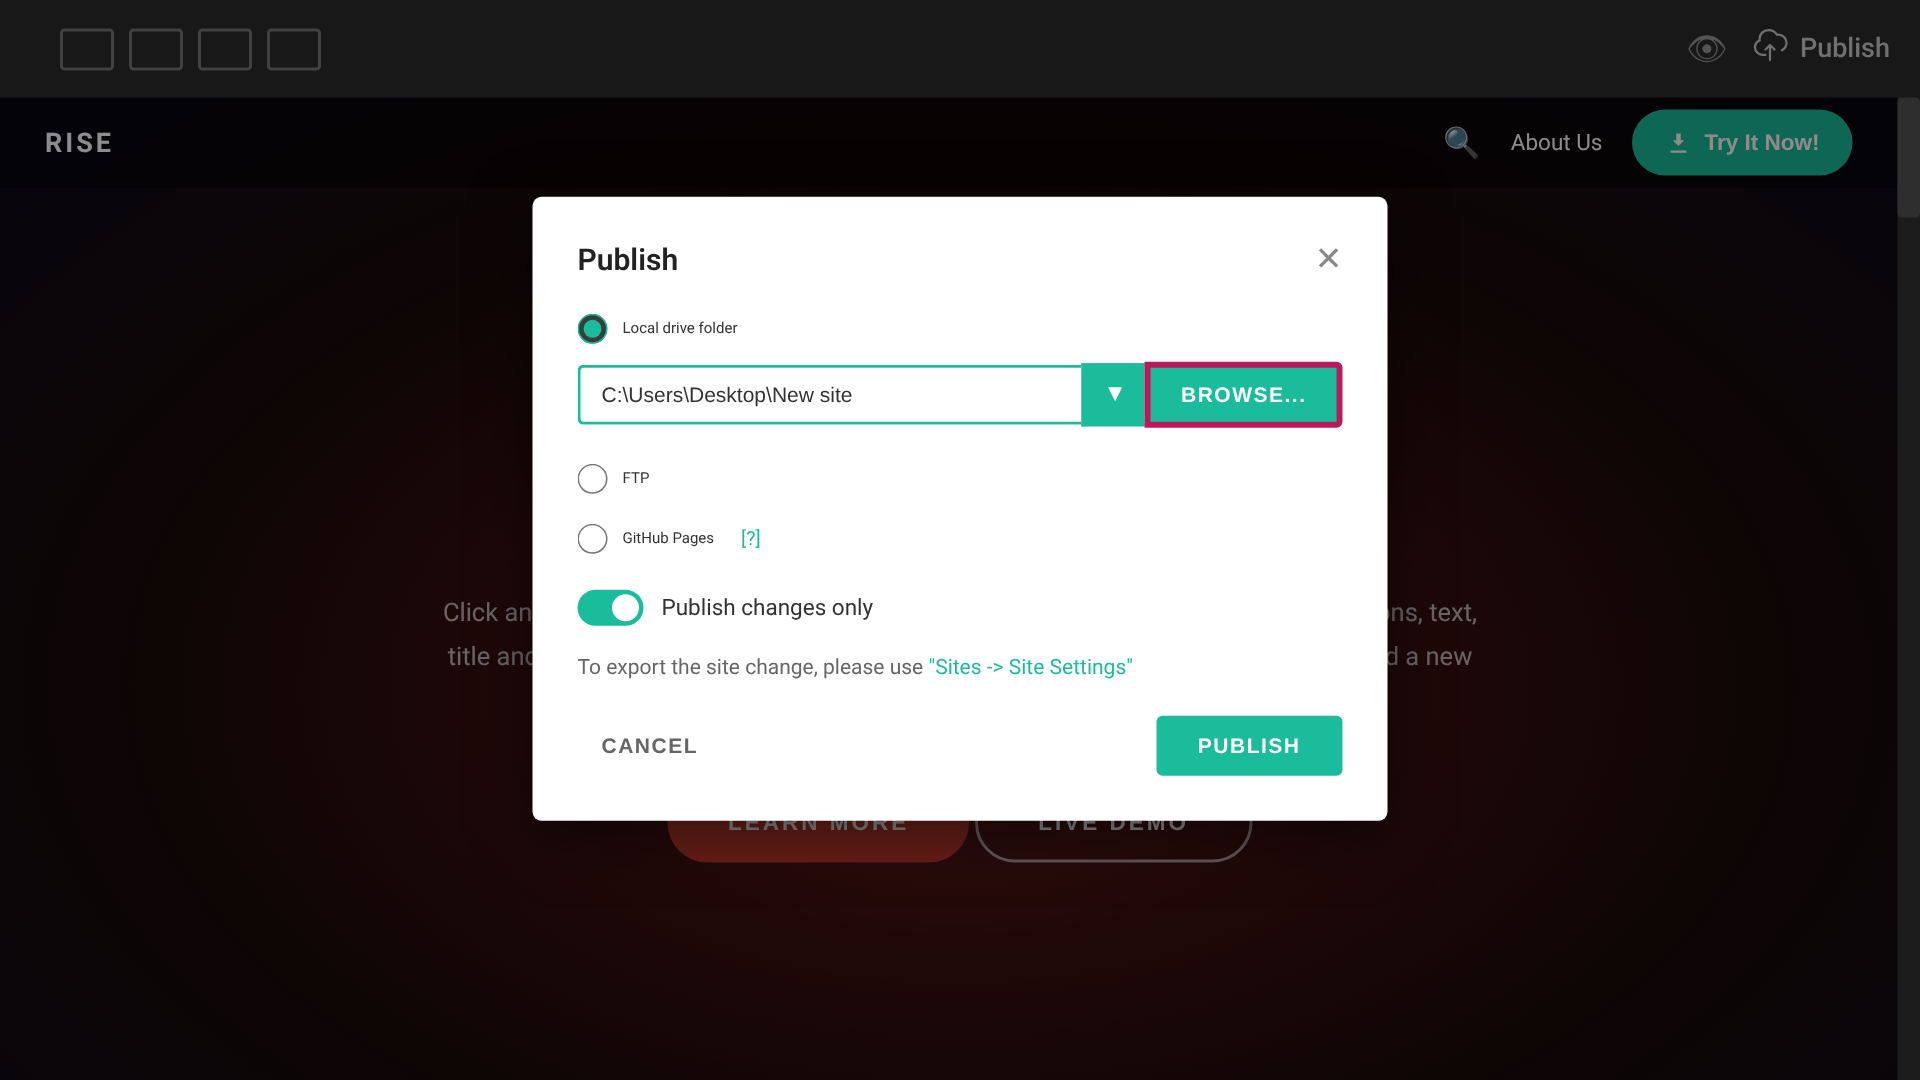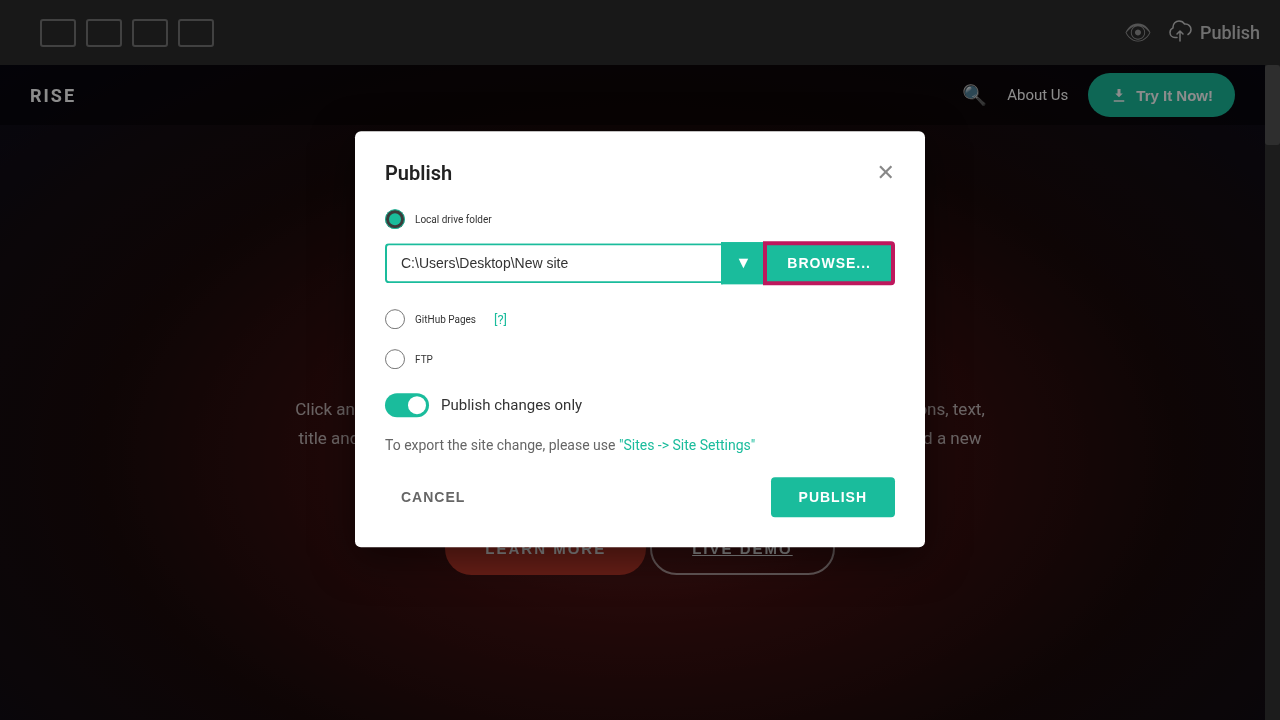--- a/index.html
+++ b/index.html
@@ -195,21 +195,20 @@
     .live-demo-btn {
       background: transparent;
       color: #fff;
       border: 2px solid rgba(255,255,255,0.6);
       border-radius: 30px;
       padding: 16px 40px;
       font-size: 15px;
       font-weight: 700;
       letter-spacing: 2px;
       cursor: pointer;
-      text-decoration: underline;
     }
 
     
     .scrollbar {
       position: absolute;
       right: 0;
       top: 65px;
       bottom: 0;
       width: 15px;
       background: #333;
@@ -510,29 +509,29 @@
       <div class="input-row">
         <input type="text" class="path-input" value="C:\Users\Desktop\New site" style="">
         <button class="dropdown-btn">
           <span>▼</span>
         </button>
         <button class="browse-btn">BROWSE...</button>
       </div>
     </div>
 
     <div class="radio-option">
+      <input type="radio" class="radio-input" name="publish-dest" id="ftp" style="">
+      <label class="radio-label" for="ftp">FTP</label>
+    </div>
+
+    <div class="radio-option">
       <input type="radio" class="radio-input" name="publish-dest" id="github" style="">
       <label class="radio-label" for="github">GitHub Pages</label>
       <a href="#" class="help-link">[?]</a>
     </div>
-
-    <div class="radio-option">
-      <input type="radio" class="radio-input" name="publish-dest" id="ftp" style="">
-      <label class="radio-label" for="ftp">FTP</label>
-    </div>
   </div>
 
   <div class="toggle-row">
     <label class="toggle-switch">
 
       <span class="toggle-slider"></span>
     </label>
     <span class="toggle-label">Publish changes only</span>
   </div>
 

